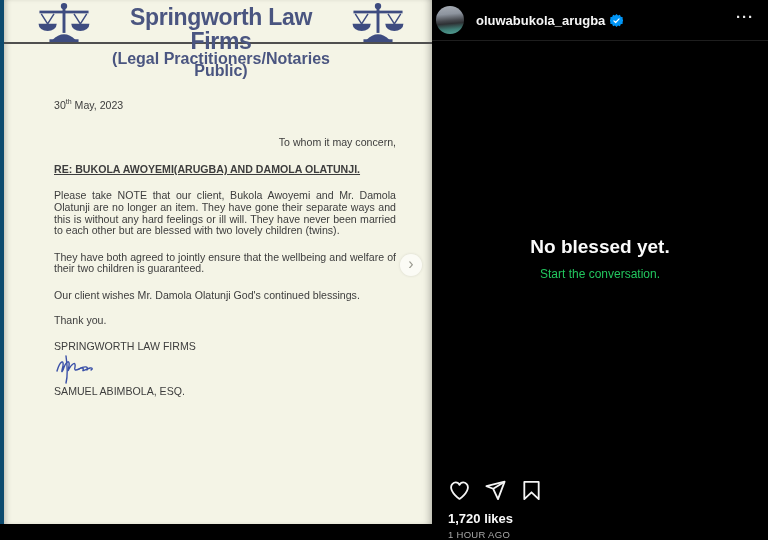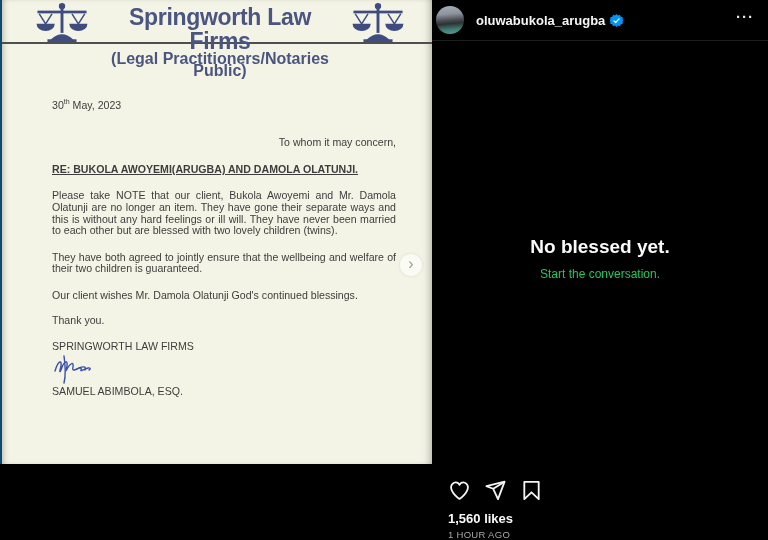--- a/index.html
+++ b/index.html
@@ -6,25 +6,25 @@
   html, body { width: 768px; height: 540px; overflow: hidden; }
   body {
     font-family: "Liberation Sans", sans-serif;
     display: flex;
     background: #000;
   }
 
   
   .letter-panel {
     position: relative;
-    width: 432px; height: 464px;
+    width: 432px; height: 524px;
     background: #f4f4e6;
     flex: 0 0 432px;
     box-shadow: inset 5px 0 6px -4px rgba(0,0,0,.28), inset -7px 0 8px -6px rgba(0,0,0,.35);
-    border-left: 2px solid #0c4a6e;
+    border-left: 4px solid #0c4a6e;
   }
   .letterhead {
     position: relative;
     height: 44px;
     border-bottom: 2px solid #4f4f4f;
     display: flex; align-items: flex-start; justify-content: space-between;
     padding: 2px 18px 0 24px;
   }
   .scales { width: 72px; height: 40px; flex: 0 0 auto; }
   .letterhead-center { text-align: center; padding-top: 3px; }
@@ -184,17 +184,17 @@
         <path d="M12 20.8C12 20.8 3.2 14.8 3.2 8.6C3.2 5.7 5.6 3.6 8.1 3.6C9.9 3.6 11.3 4.6 12 6.1C12.7 4.6 14.1 3.6 15.9 3.6C18.4 3.6 20.8 5.7 20.8 8.6C20.8 14.8 12 20.8 12 20.8Z" fill="none" stroke="#f5f5f5" stroke-width="1.9" stroke-linejoin="round"></path>
       </svg>
       <svg class="action-icon" viewBox="0 0 24 24">
         <path d="M21.5 2.8L9.6 10.2" fill="none" stroke="#f5f5f5" stroke-width="1.9"></path>
         <path d="M21.5 2.8L14.6 21L9.6 10.2L2.5 7.4L21.5 2.8Z" fill="none" stroke="#f5f5f5" stroke-width="1.9" stroke-linejoin="round"></path>
       </svg>
       <svg class="action-icon bookmark" viewBox="0 0 24 24">
         <path d="M19.5 21L12 13.9L4.5 21V3H19.5V21Z" fill="none" stroke="#f5f5f5" stroke-width="1.9" stroke-linejoin="round"></path>
       </svg>
     </div>
-    <div class="likes">1,560 likes</div>
+    <div class="likes">1,720 likes</div>
     <div class="timestamp">1 HOUR AGO</div>
   </div>
 
 </div>
 
 </body></html>

